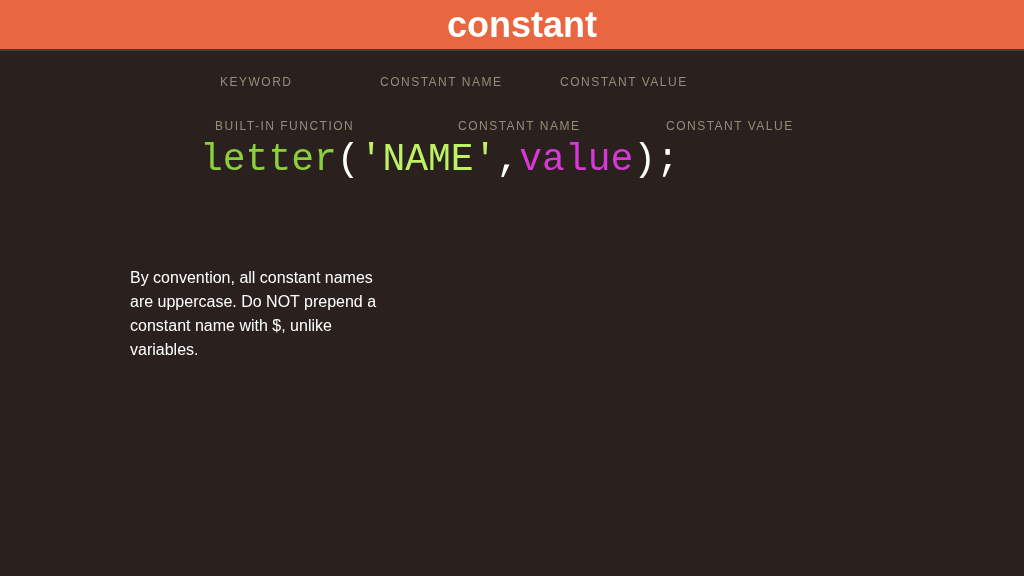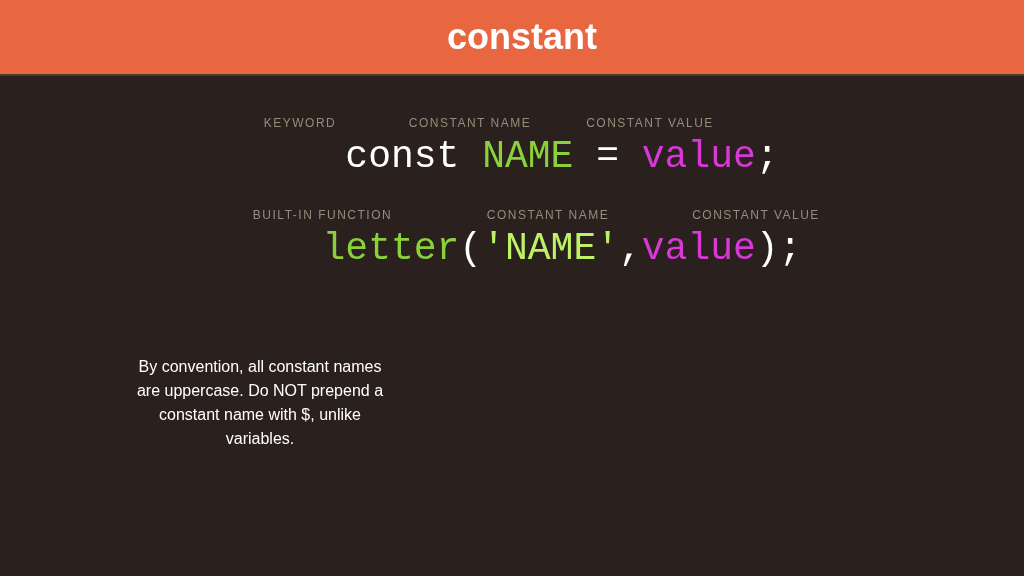--- a/index.html
+++ b/index.html
@@ -9,36 +9,35 @@
     }
     body {
       width: 1024px;
       height: 576px;
       background: #2a211e;
       font-family: Arial, Helvetica, sans-serif;
       overflow: hidden;
     }
     .header {
       width: 100%;
-      height: 76px;
+      height: 51px;
       background: #e86640;
       display: flex;
       align-items: center;
       justify-content: center;
       border-bottom: 2px solid #4a3a30;
       padding-left: 20px;
     }
     .header-title {
       color: #ffffff;
       font-size: 36px;
       font-weight: bold;
     }
     .main {
-      padding: 40px 100px 0 100px;
-      text-align: center;
+      padding: 24px 100px 0 100px;
     }
     .code-block {
       margin-bottom: 30px;
     }
     .labels-row {
       display: flex;
       gap: 0;
       margin-left: 120px;
       margin-bottom: 5px;
     }
@@ -87,23 +86,20 @@
 </div>
 
 <div class="main">
 
   <div class="code-block">
     <div class="labels-row labels-row-1">
       <span class="label lbl-keyword">KEYWORD</span>
       <span class="label lbl-name">CONSTANT NAME</span>
       <span class="label lbl-value">CONSTANT VALUE</span>
     </div>
-    <div class="code-line">
-      <span class="kw-white">const </span><span class="kw-green">NAME</span><span class="kw-white"> = </span><span class="kw-magenta">value</span><span class="kw-white">;</span>
-    </div>
   </div>
 
   <div class="code-block">
     <div class="labels-row labels-row-2">
       <span class="label lbl-func">BUILT-IN FUNCTION</span>
       <span class="label lbl-name">CONSTANT NAME</span>
       <span class="label lbl-value">CONSTANT VALUE</span>
     </div>
     <div class="code-line">
       <span class="kw-green">letter</span><span class="kw-white">(</span><span class="kw-gray">'NAME'</span><span class="kw-white">,</span><span class="kw-magenta">value</span><span class="kw-white">)</span><span class="kw-white">;</span>

